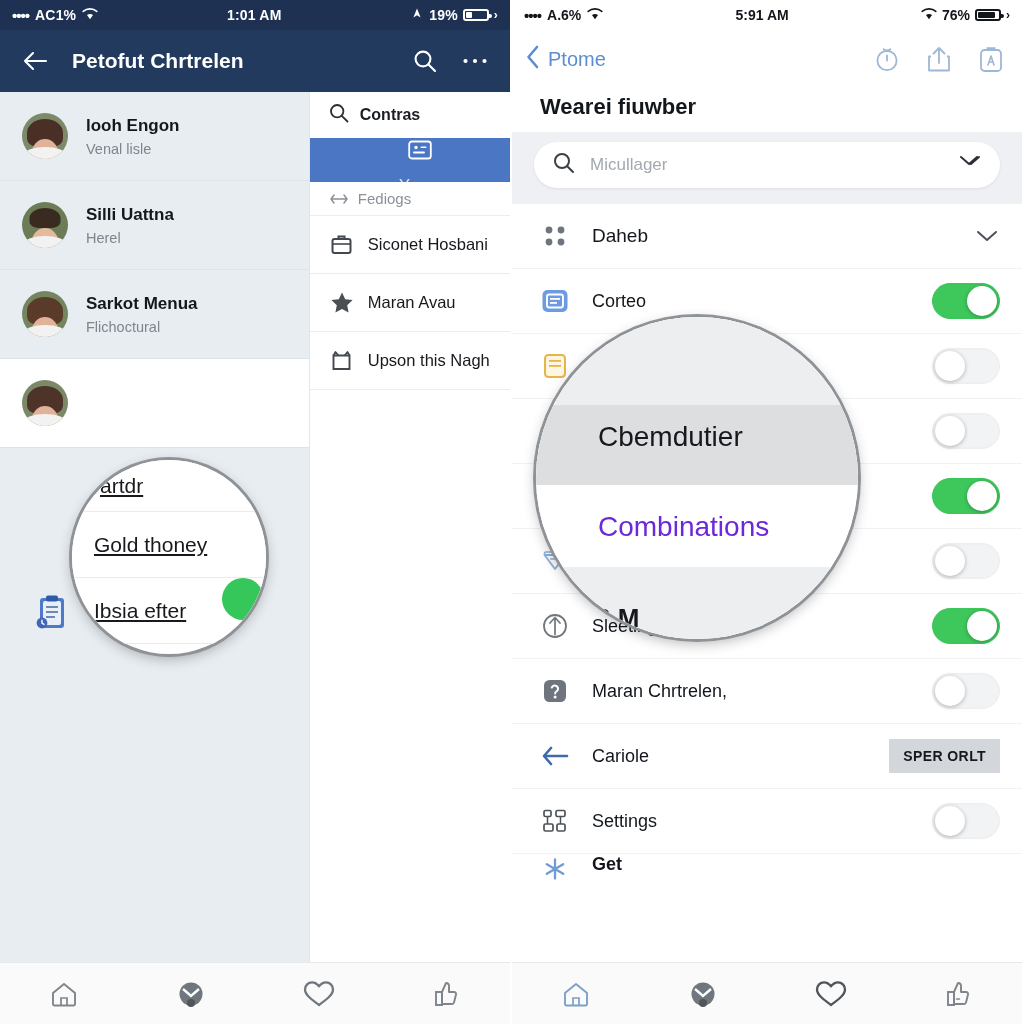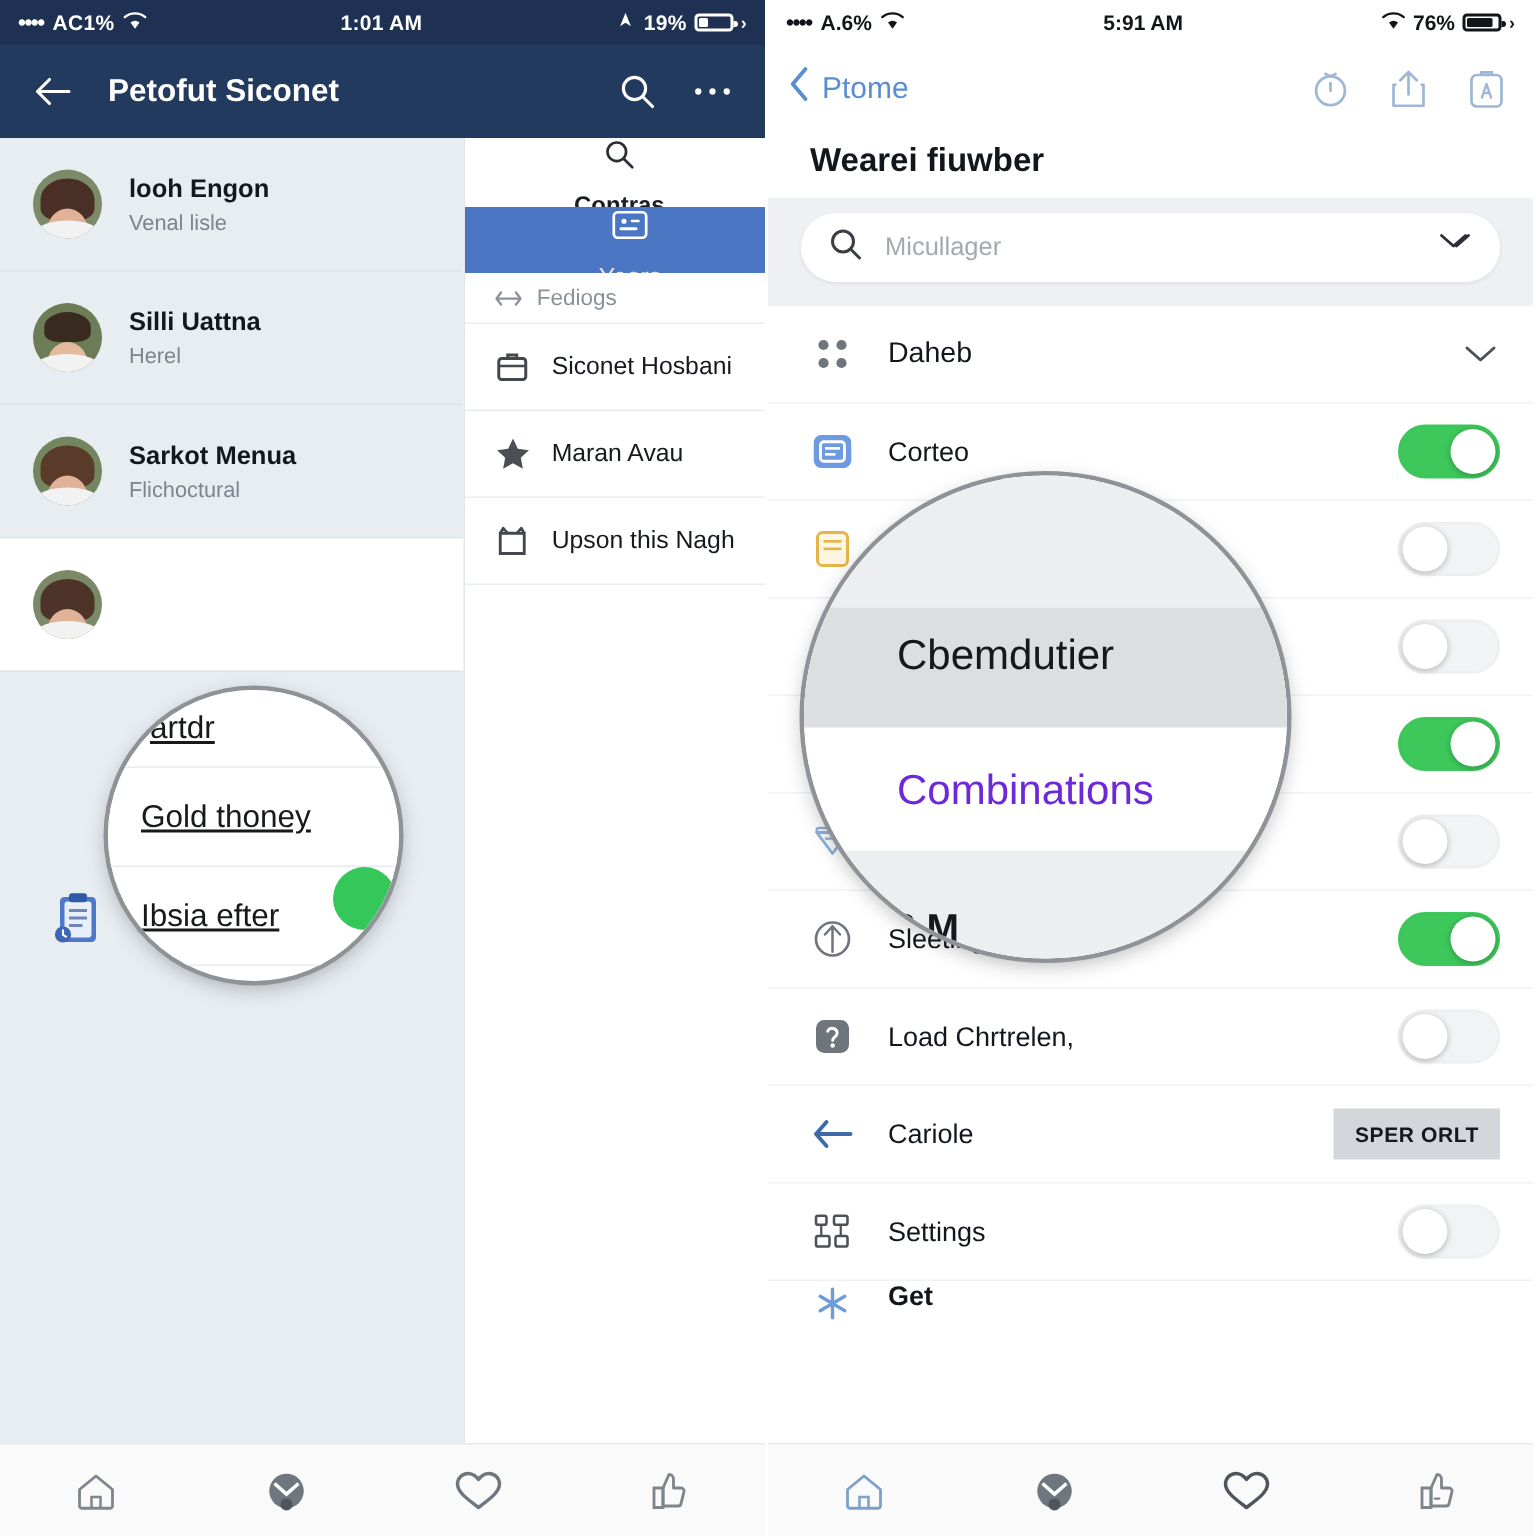--- a/index.html
+++ b/index.html
@@ -118,21 +118,21 @@
     position: relative;
     width: 202px; height: 100%;
     background: #ffffff;
     border-left: 1px solid #e2e6ea;
   }
   .menu-search {
     height: 46px; display:flex; align-items:center; gap:10px;
     padding: 0 12px 0 18px;
     background: #ffffff;
     font-size: 16px; font-weight: bold; color:#1a1d21;
-    overflow:hidden; white-space: nowrap; flex-direction: column;
+    overflow:hidden; white-space: nowrap;
   }
   .menu-item {
     height: 58px; display:flex; align-items:center; gap:14px;
     padding-left: 20px;
     border-bottom: 1px solid #e9edf1;
     font-size: 16.5px; color:#16191d;
     white-space: nowrap; overflow: hidden;
   }
   .menu-item.selected {
     background: #4a76c4; color:#e5e5e5; border-bottom: none; height: 44px;
@@ -288,21 +288,21 @@
         <span style="font-size:12px">›</span>
       </div>
     </div>
 
     <div class="appbar-dark">
       <div class="appbar-icon">
         <svg width="26" height="20" viewBox="0 0 26 20">
             <path d="M11 2L3 10l8 8M3 10h21" stroke="#fff" stroke-width="2.1" fill="none" stroke-linecap="round" stroke-linejoin="round"></path>
           </svg>
       </div>
-      <div class="appbar-title">Petofut Siconet</div>
+      <div class="appbar-title">Petofut Chrtrelen</div>
       <div class="appbar-icon">
         <svg width="26" height="26" viewBox="0 0 26 26">
             <circle cx="11" cy="11" r="7.4" stroke="#fff" stroke-width="2.1" fill="none"></circle>
             <path d="M16.5 16.5L23 23" stroke="#fff" stroke-width="2.1" stroke-linecap="round"></path>
           </svg>
       </div>
       <div class="appbar-icon">
         <svg width="26" height="8" viewBox="0 0 26 8">
             <circle cx="3.5" cy="4" r="2.1" fill="#fff"></circle>
             <circle cx="13" cy="4" r="2.1" fill="#fff"></circle>
@@ -652,21 +652,21 @@
       </div>
 
       <div class="srow">
         <span class="srow-icon">
           <svg width="28" height="28" viewBox="0 0 28 28">
               <rect x="3" y="3" width="22" height="22" rx="5.5" fill="#6e757c"></rect>
               <path d="M10.8 10.5a3.3 3.3 0 016.3 1.4c0 2.2-3 2.4-3 4.6" stroke="#fff" stroke-width="2" fill="none" stroke-linecap="round"></path>
               <circle cx="14.1" cy="20" r="1.5" fill="#fff"></circle>
             </svg>
         </span>
-        <span class="srow-label">Load Chrtrelen,</span>
+        <span class="srow-label">Maran Chrtrelen,</span>
         <span class="toggle">
             <span class="knob"></span>
           </span>
       </div>
 
       <div class="srow">
         <span class="srow-icon">
           <svg width="28" height="22" viewBox="0 0 28 22">
               <path d="M10 3L3 11l7 8M3 11h23" stroke="#3f6ba8" stroke-width="2.6" fill="none" stroke-linecap="round" stroke-linejoin="round"></path>
             </svg>

